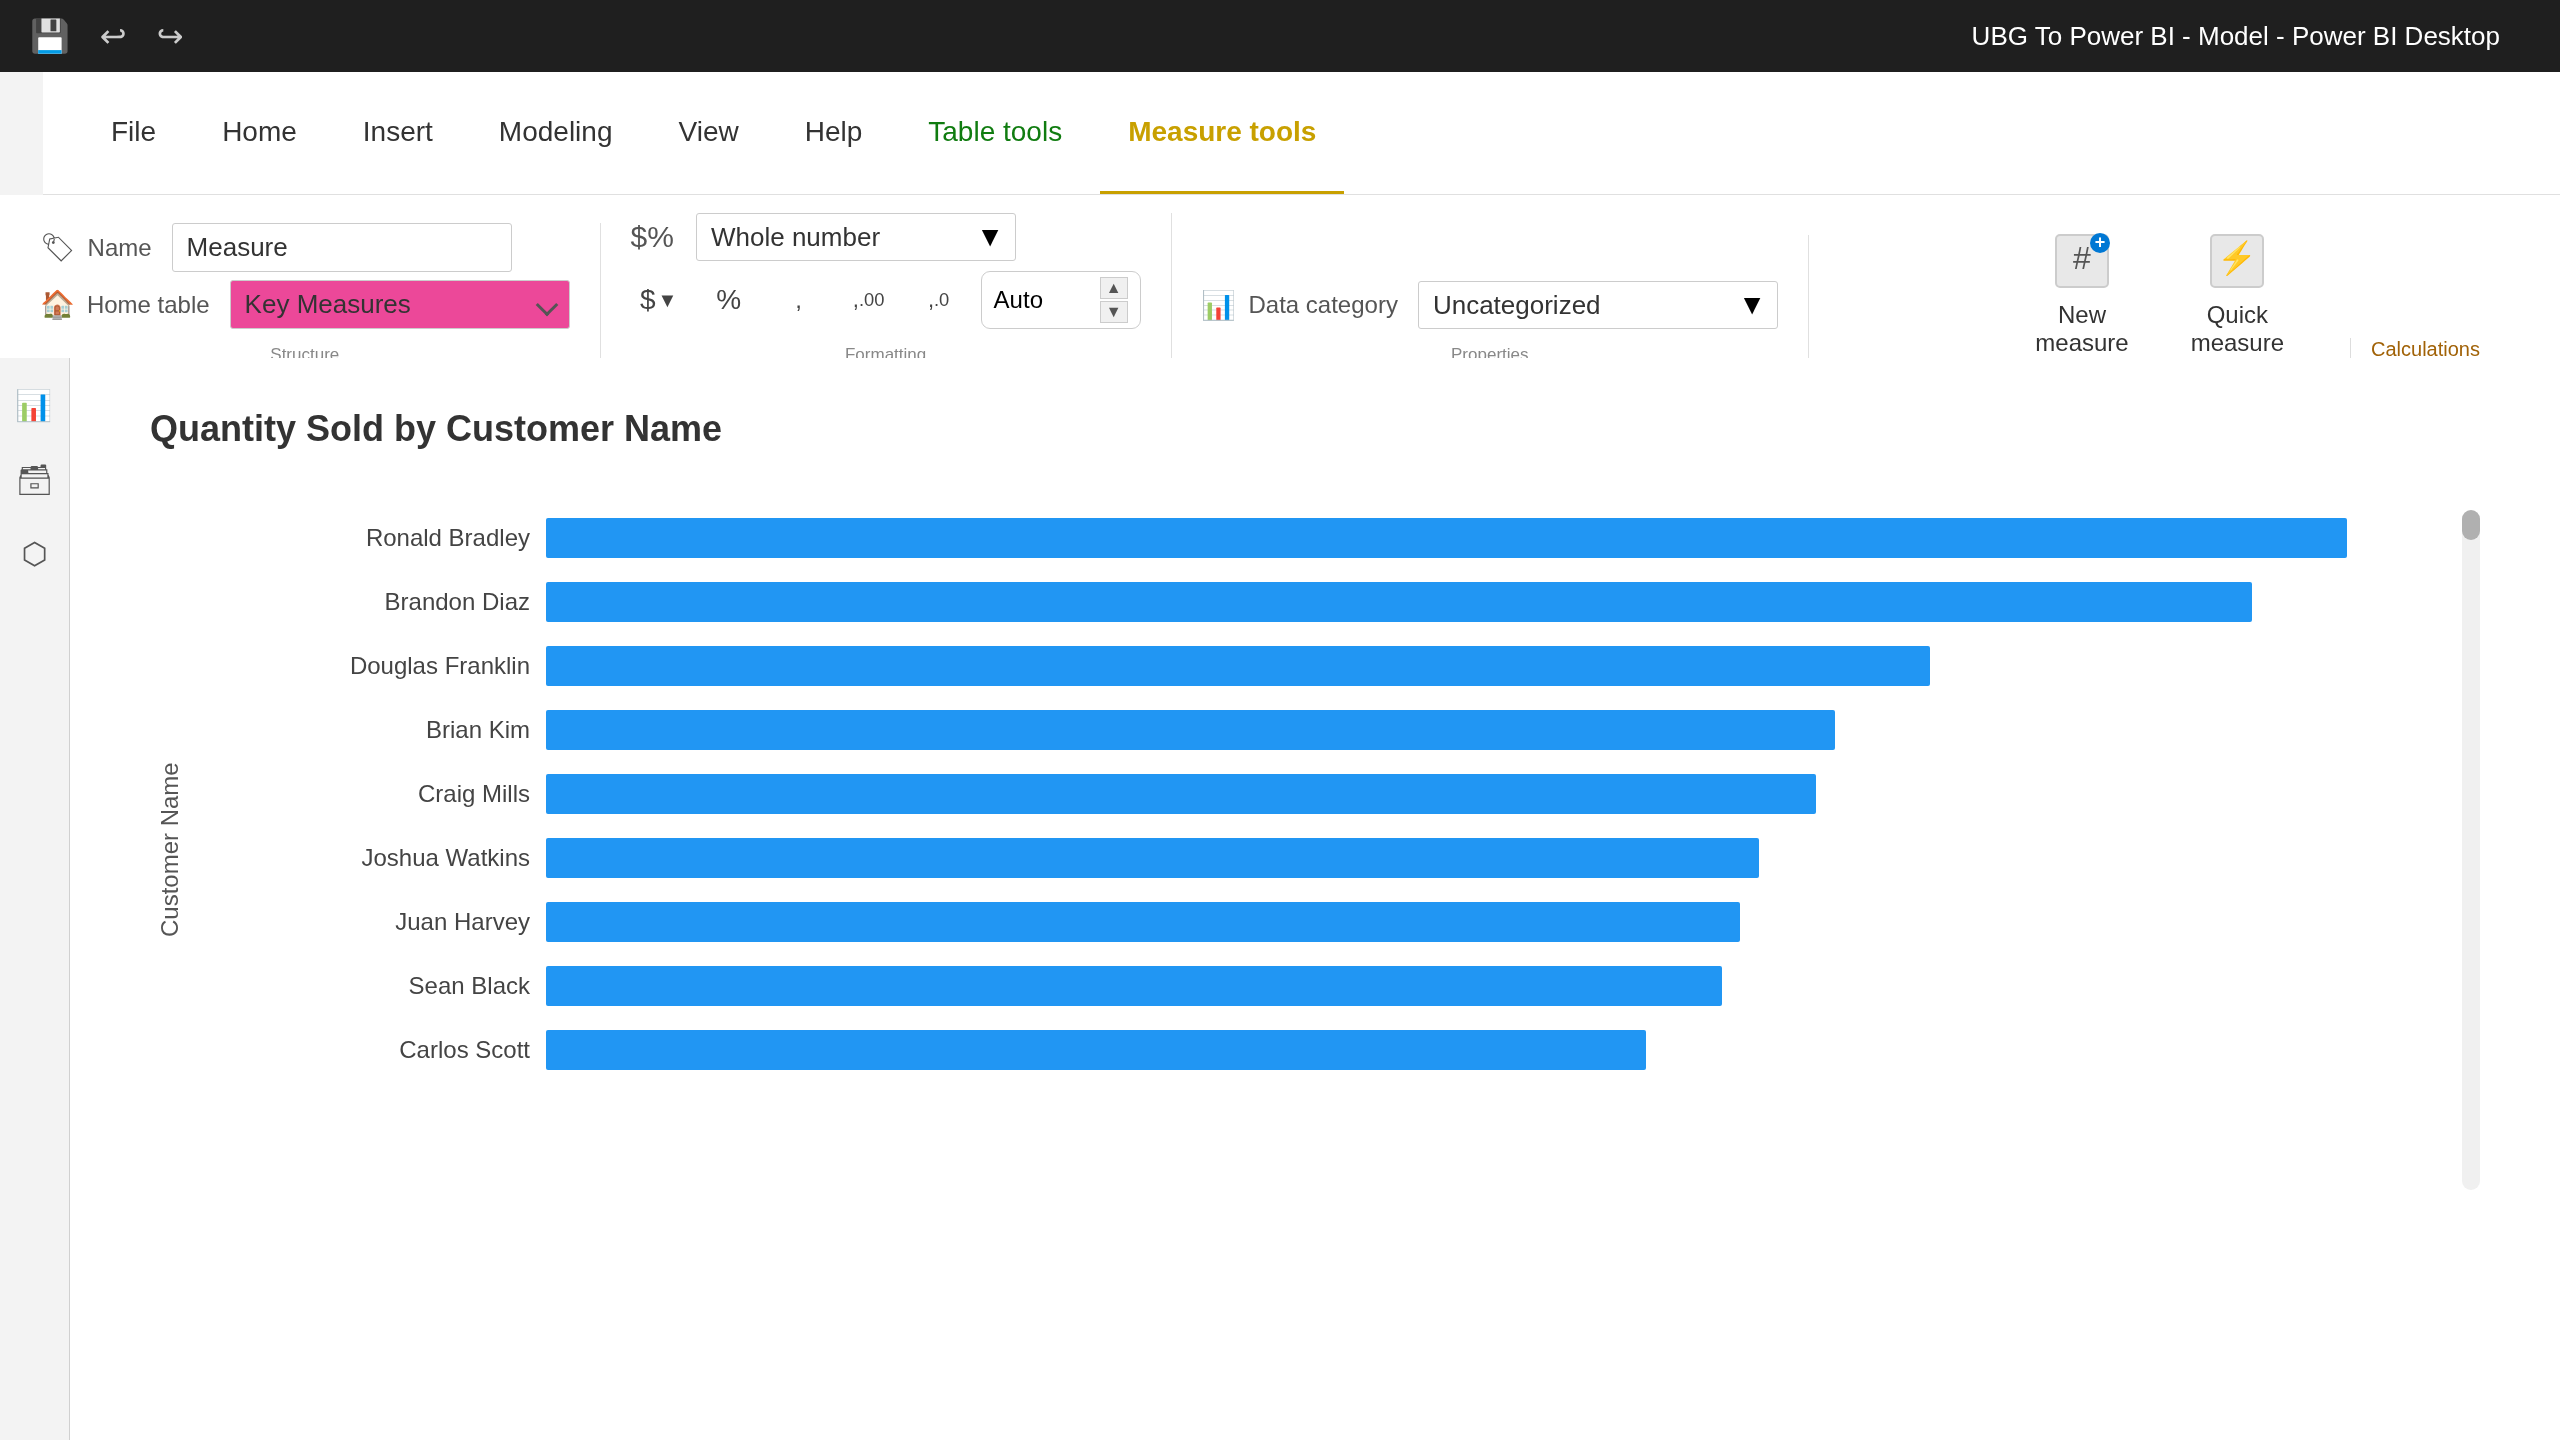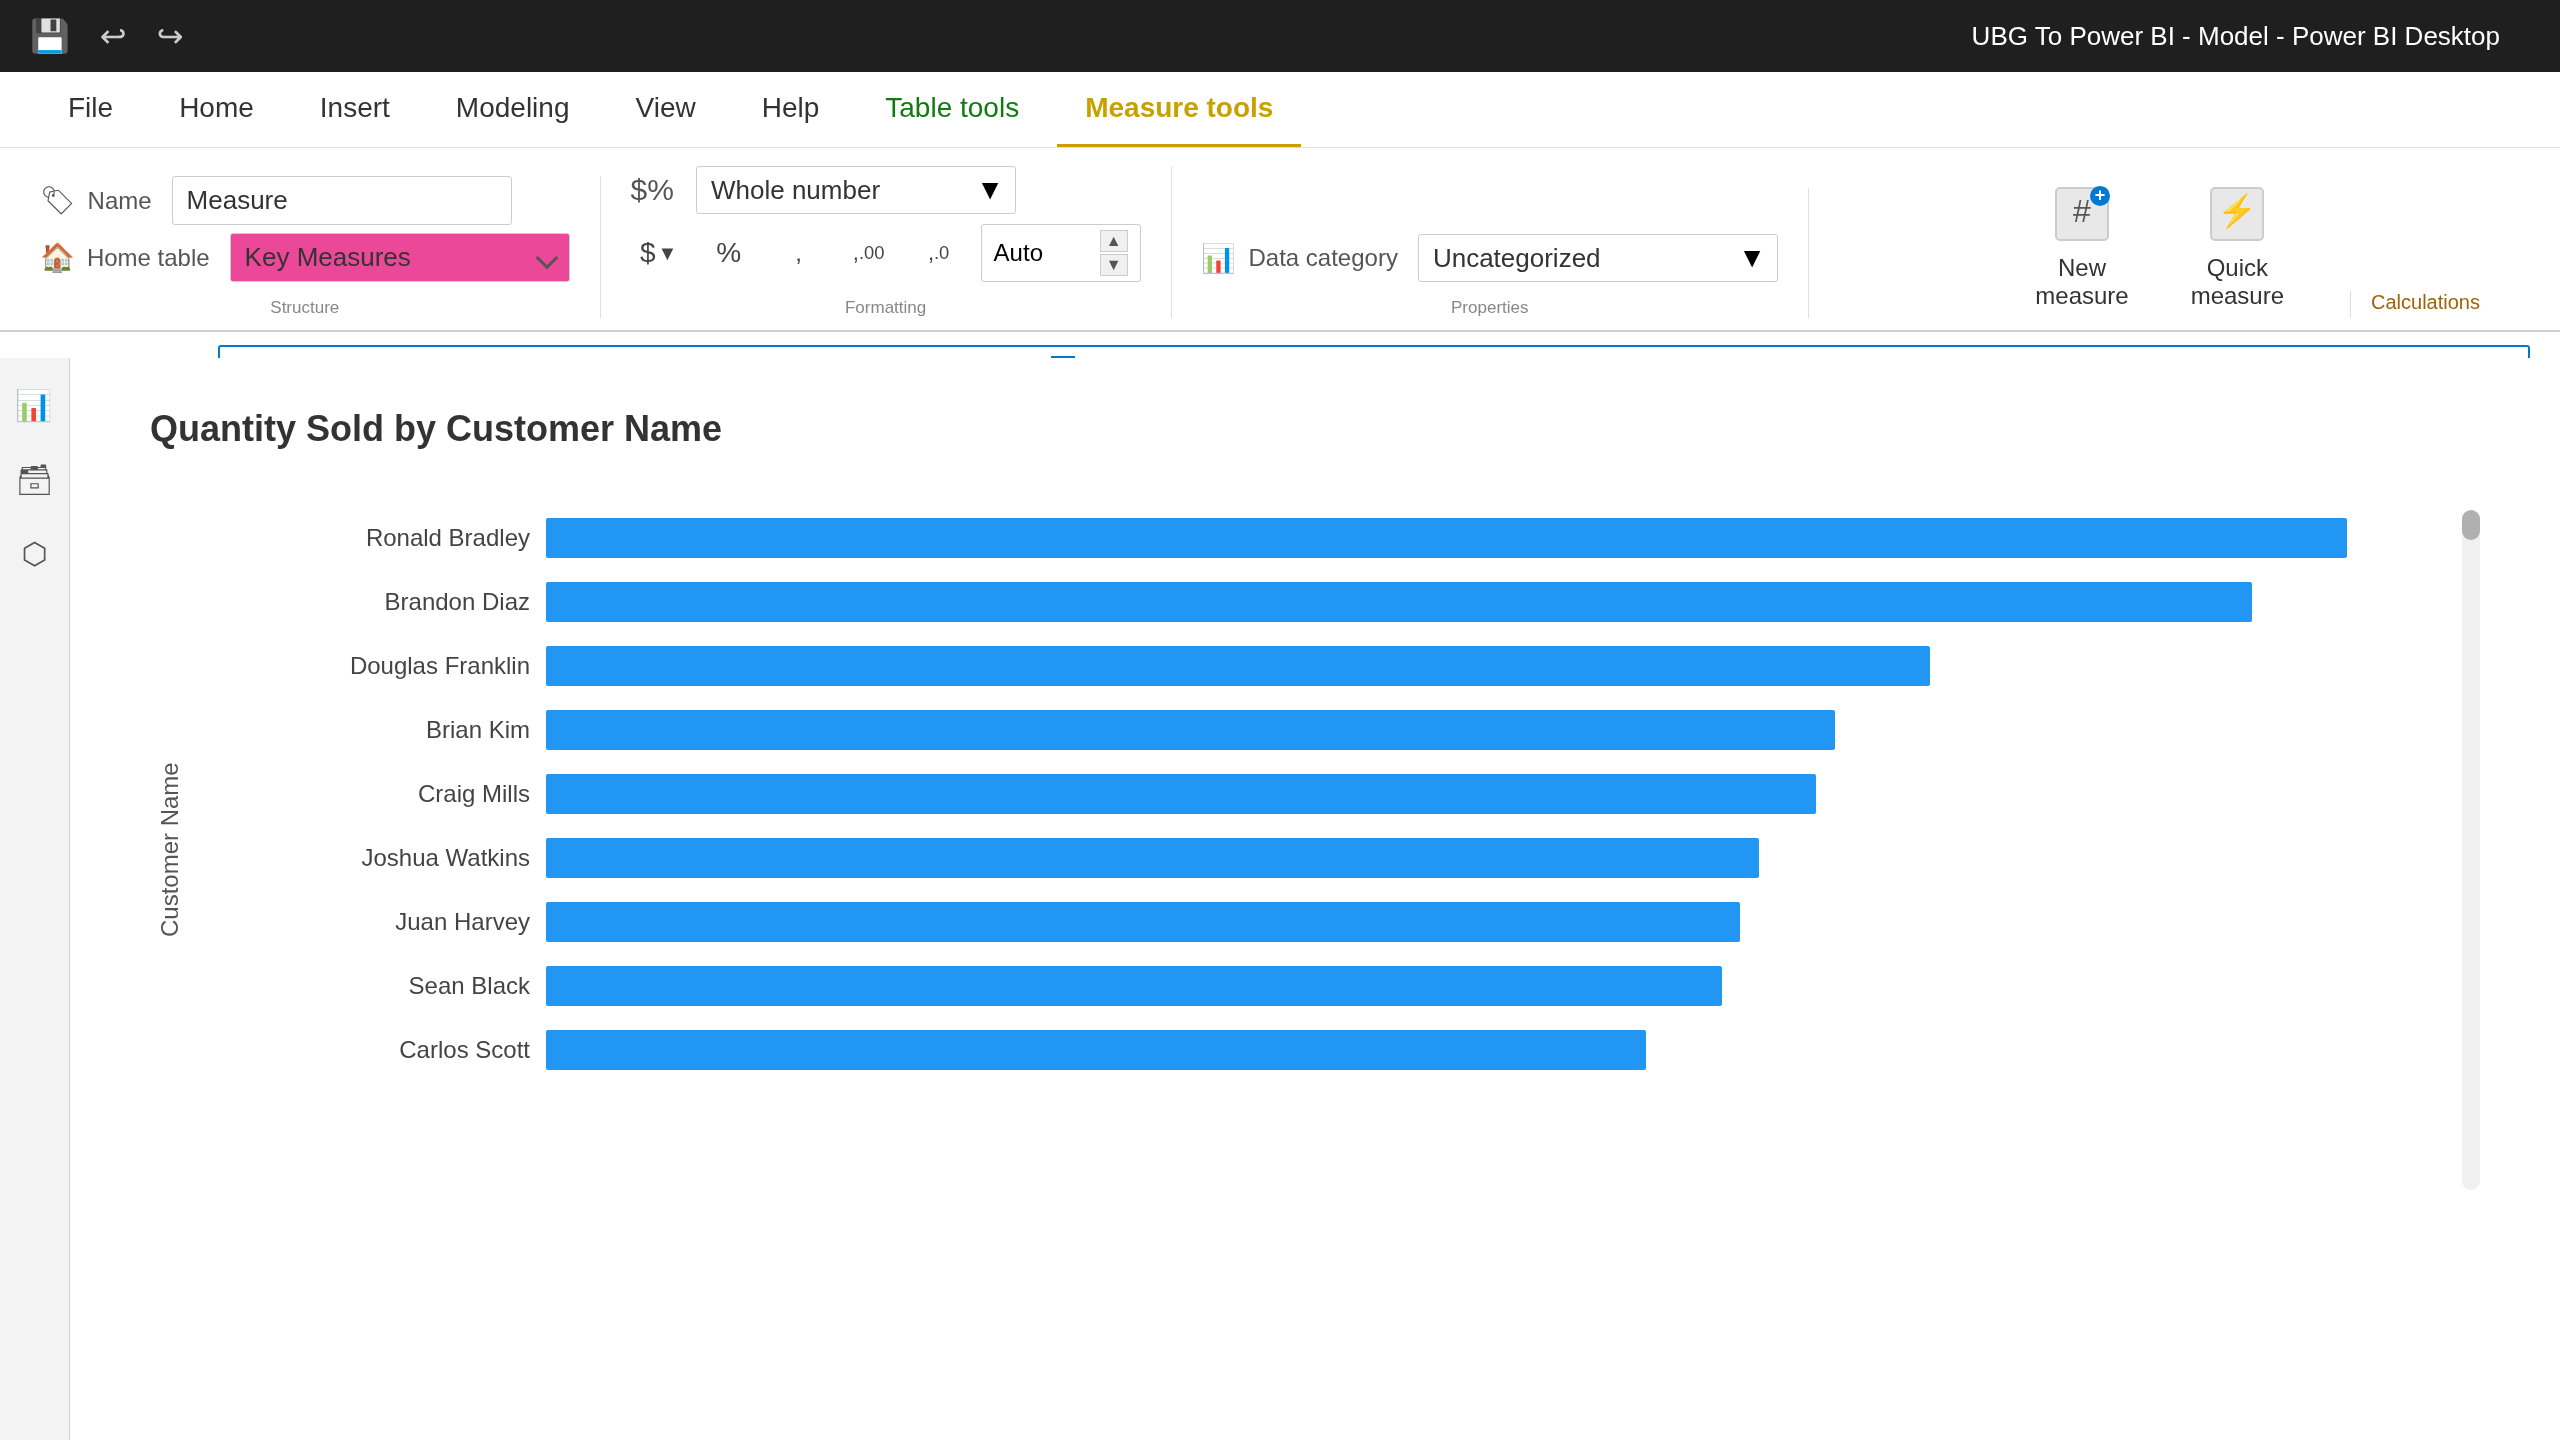--- a/index.html
+++ b/index.html
@@ -20,26 +20,27 @@
       display: flex;
       align-items: center;
       justify-content: flex-end;
       padding-right: 60px;
       font-size: 26px;
     }
 
     
     #menu-bar {
       background: #fff;
-      height: 76px;
+      height: 123px;
       display: flex;
       align-items: center;
       padding: 0 40px;
       border-bottom: 1px solid #e0e0e0;
       gap: 10px;
+      margin-left: 43px;
     }
     .menu-item {
       padding: 10px 28px;
       font-size: 28px;
       cursor: pointer;
       color: #333;
       border-bottom: 3px solid transparent;
       height: 100%;
       display: flex;
       align-items: center;
@@ -141,21 +142,21 @@
       justify-content: center;
       font-size: 28px;
       cursor: pointer;
       border-radius: 3px;
       color: #444;
       border: 1px solid transparent;
     }
 
     .auto-input {
       border: 1px solid #ccc;
-      border-radius: 3px;
+      border-radius: 9px;
       padding: 5px 12px;
       font-size: 24px;
       background: #fff;
       width: 160px;
       display: flex;
       align-items: center;
       justify-content: space-between;
     }
 
     .calc-group {

